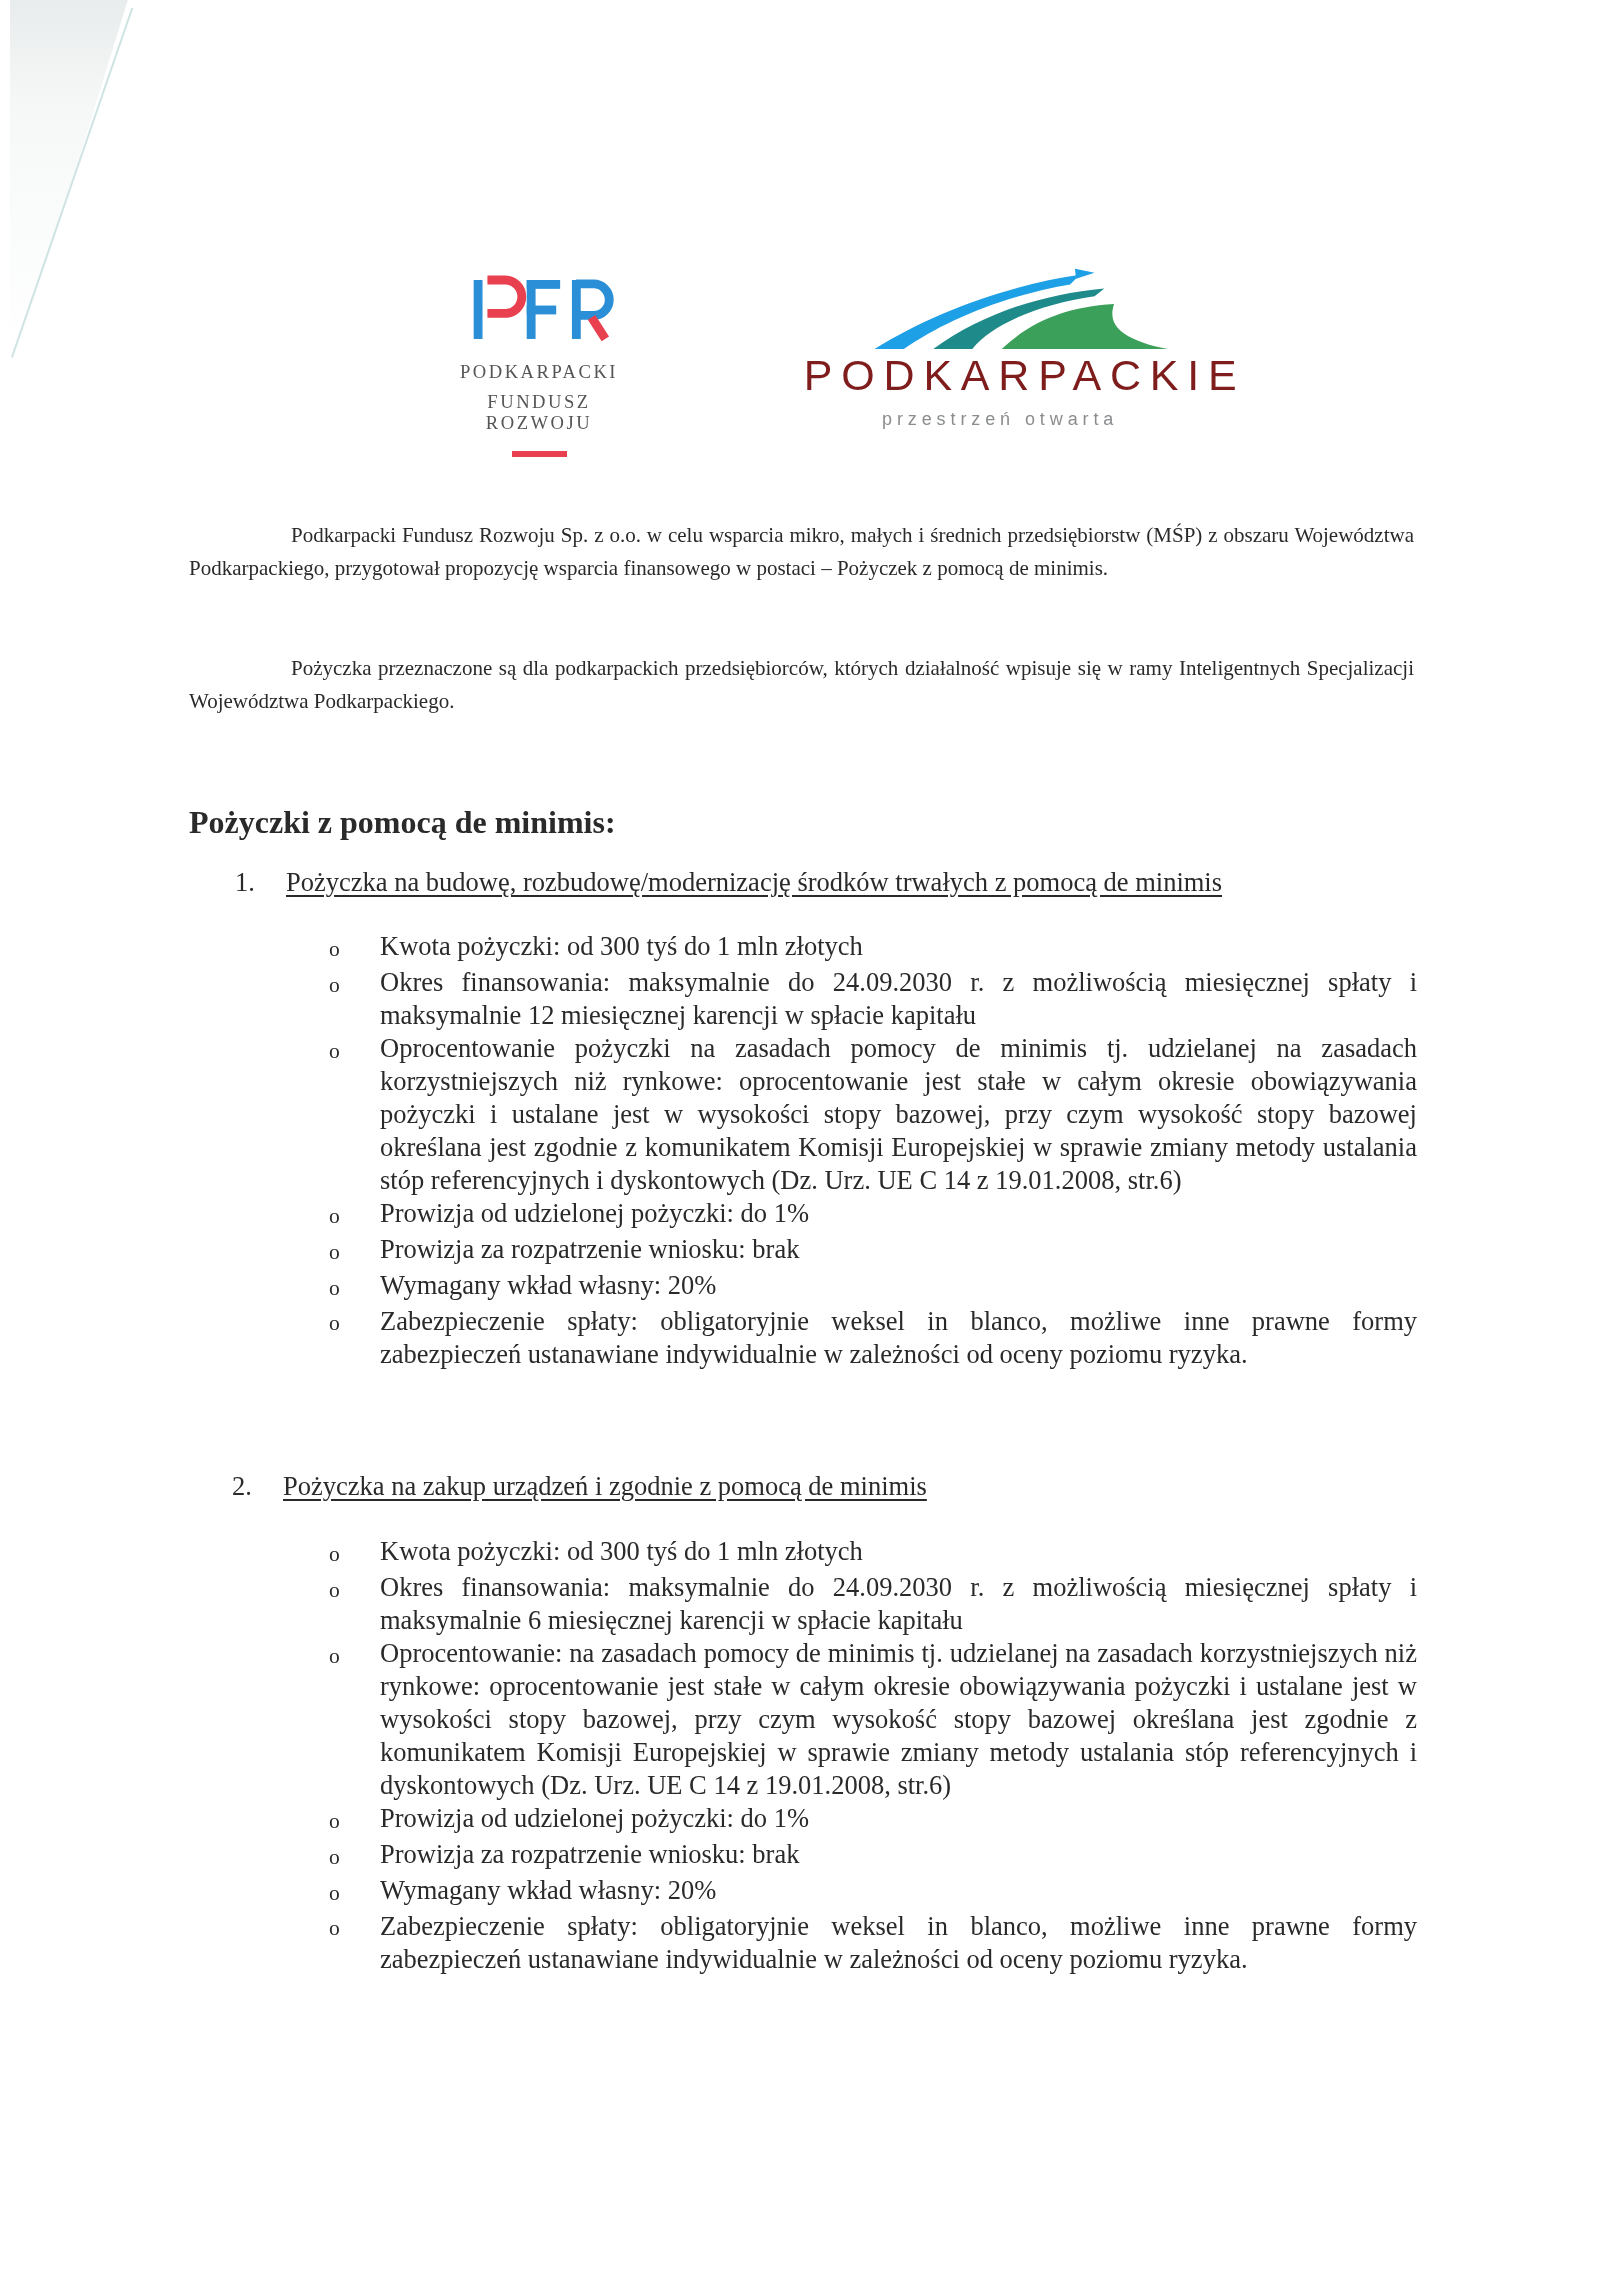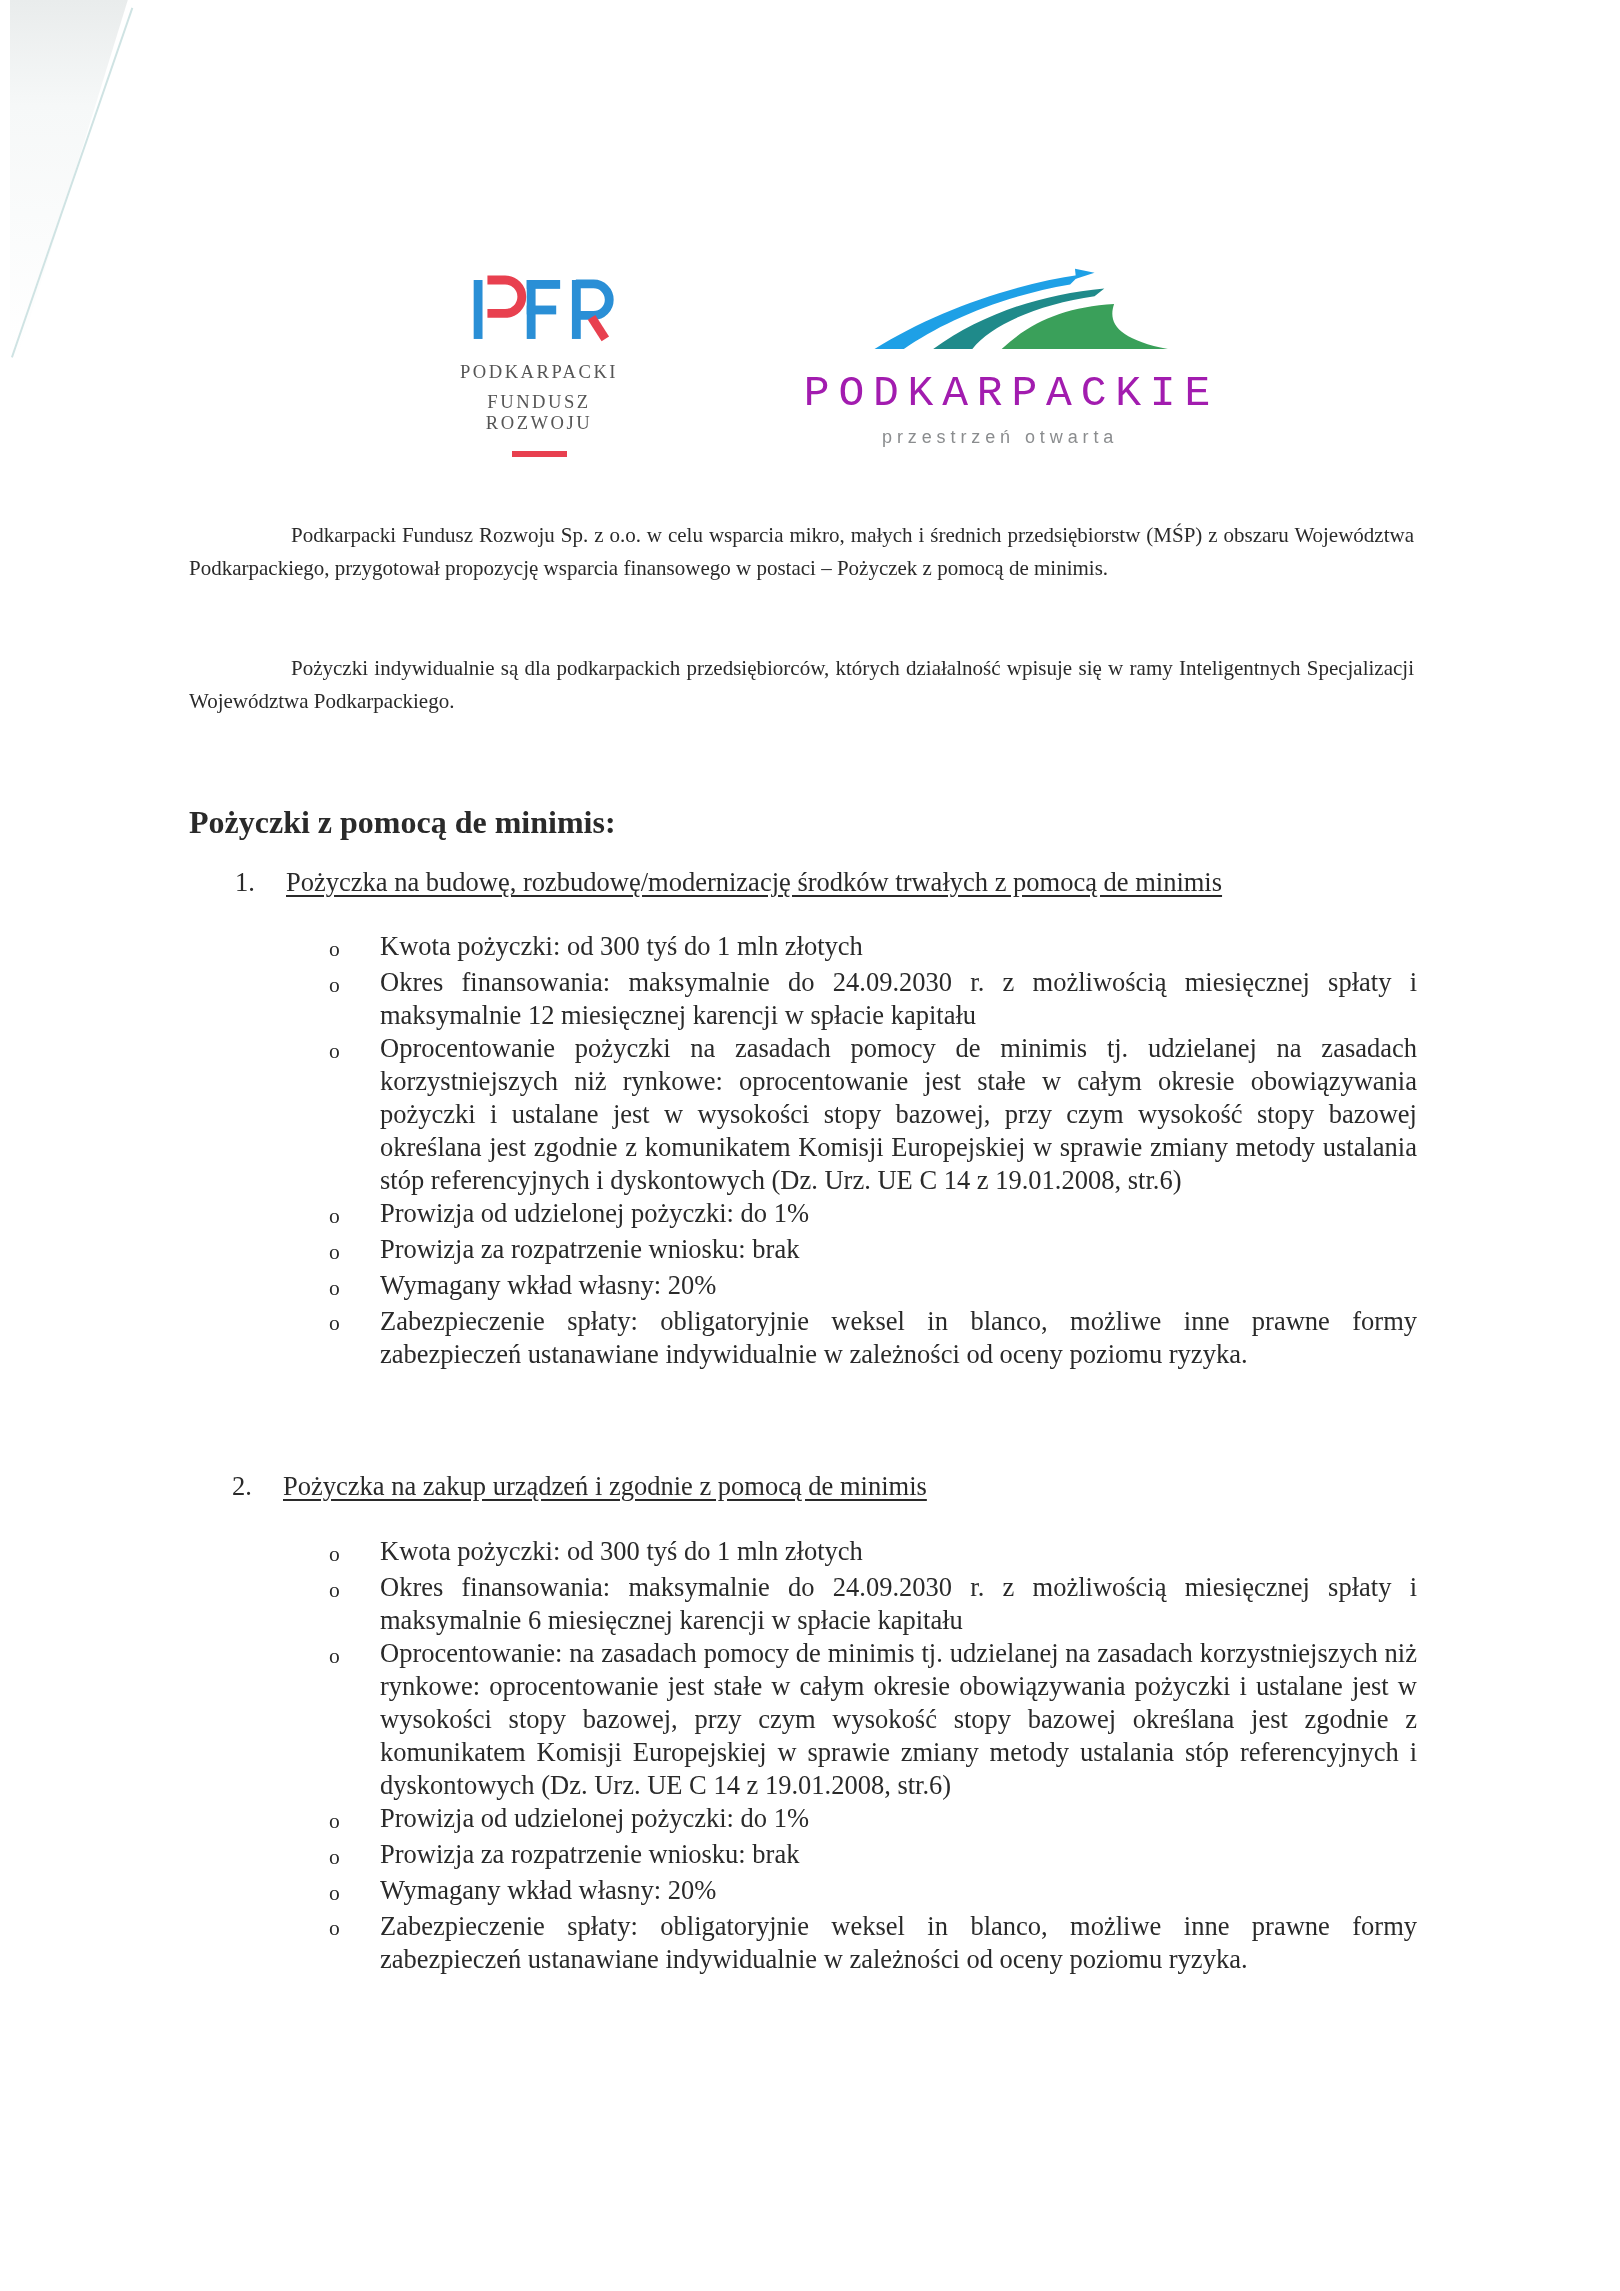--- a/index.html
+++ b/index.html
@@ -21,22 +21,22 @@
     .pfr-mark { display: block; margin: 0 auto; }
     .pfr-sub {
       font-family: "Liberation Serif", serif; font-size: 18.6px; letter-spacing: 2.5px;
       color: #555; line-height: 21.6px; margin-top: 18px; text-transform: uppercase;
     }
     .pfr-bar { width: 55px; height: 5.9px; background: #e8404f; margin: 17.6px auto 0; }
 
     .pod-logo { position: absolute; left: 796px; top: 263px; width: 461px; text-align: center; }
     .pod-mark { display: block; margin: 0 0 0 78px; }
     .pod-title {
-      font-family: Liberation Mono, monospace; font-size: 43px; letter-spacing: 8.8px;
-      color: #a21caf; font-weight: 300; line-height: 47px; margin-top: 19px; text-align: left; padding-left: 7.8px;
+      font-family: Liberation Sans, sans-serif; font-size: 43px; letter-spacing: 8.8px;
+      color: #7f1d1d; font-weight: 300; line-height: 47px; margin-top: 1px; text-align: left; padding-left: 7.8px;
     }
     .pod-tag {
       font-family: "Liberation Sans", sans-serif; font-size: 18px; letter-spacing: 4.9px;
       color: #8a8c8e; margin-top: 9.8px; text-align: left; padding-left: 86px;
     }
 
     
     .para {
       position: absolute; left: 189px; width: 1225px;
       font-size: 21px; line-height: 33px; text-align: justify; text-indent: 102px;
@@ -93,21 +93,21 @@
     <path d="M0 88 C60 50 140 22 210 12 L200 22 C130 34 70 60 30 88 Z" fill="#1ea0e6"></path>
     <polygon points="205,6 225,10 206,16" fill="#1ea0e6"></polygon>
     <path d="M60 88 C110 52 170 32 235 26 L225 34 C170 42 120 62 100 88 Z" fill="#1f8a8a"></path>
     <path d="M130 88 C160 60 195 45 245 42 C238 62 250 78 300 88 Z" fill="#3aa05a"></path>
   </svg>
   <div class="pod-title">PODKARPACKIE</div>
   <div class="pod-tag">przestrzeń otwarta</div>
 </div>
 
 <p class="para p1" style="margin:0">Podkarpacki Fundusz Rozwoju Sp. z o.o. w celu wsparcia mikro, małych i średnich przedsiębiorstw (MŚP) z obszaru Województwa Podkarpackiego, przygotował propozycję wsparcia finansowego w postaci – Pożyczek z pomocą de minimis.</p>
-<p class="para p2" style="margin:0">Pożyczki indywidualnie są dla podkarpackich przedsiębiorców, których działalność wpisuje się w ramy Inteligentnych Specjalizacji Województwa Podkarpackiego.</p>
+<p class="para p2" style="margin:0">Pożyczka przeznaczone są dla podkarpackich przedsiębiorców, których działalność wpisuje się w ramy Inteligentnych Specjalizacji Województwa Podkarpackiego.</p>
 
 <div class="section-heading">Pożyczki z pomocą de minimis:</div>
 
 <div class="loan-heading lh1">
   <span class="num">1.</span>
   <span class="title">Pożyczka na budowę, rozbudowę/modernizację środków trwałych z pomocą de minimis</span>
 </div>
 <ul class="bullets b1">
   <li>
       <span class="dot">o</span>

